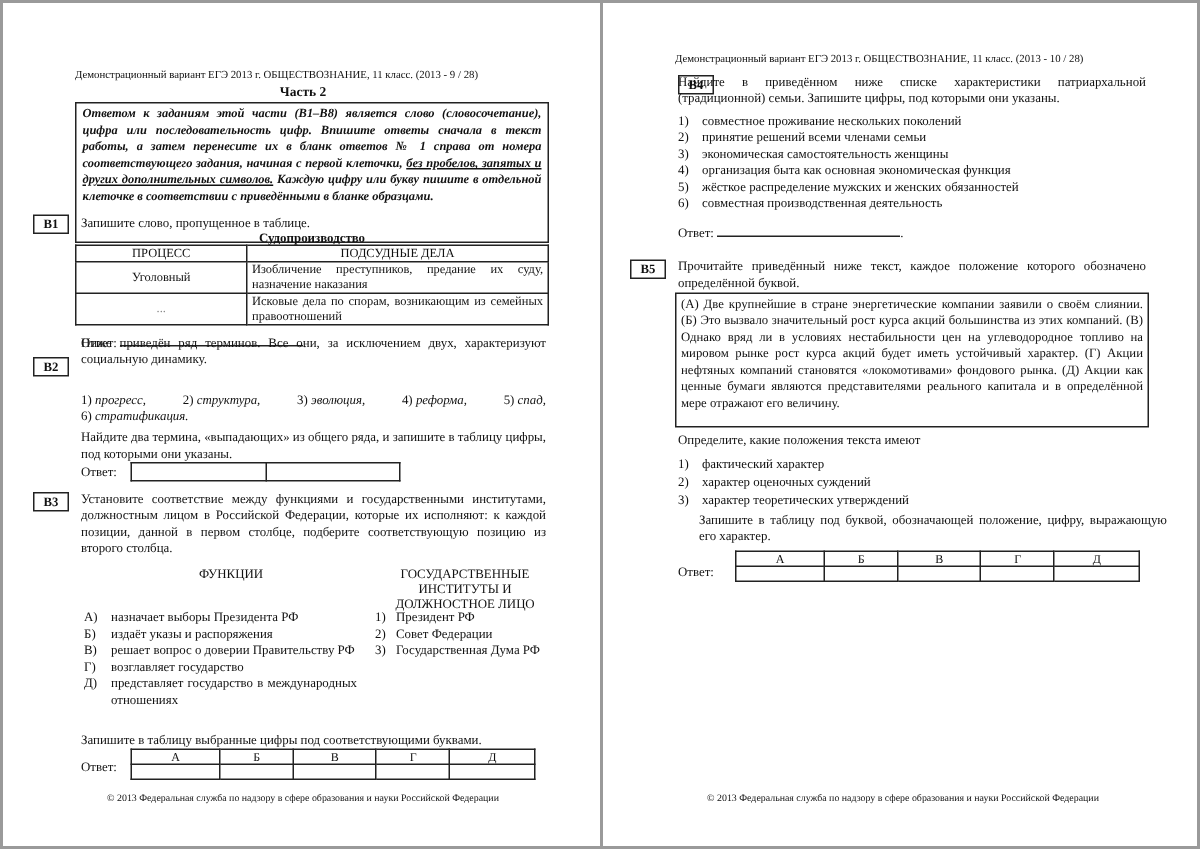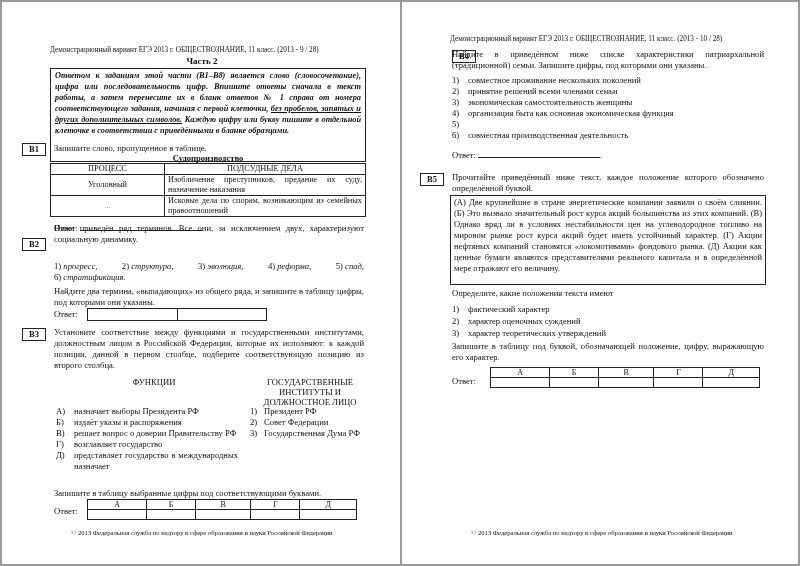--- a/index.html
+++ b/index.html
@@ -98,21 +98,21 @@
     <div class="list-row">
         <span class="num" style="width:18px;">В)</span>
         <span>решает вопрос о доверии Правительству РФ</span>
       </div>
     <div class="list-row">
         <span class="num" style="width:18px;">Г)</span>
         <span>возглавляет государство</span>
       </div>
     <div class="list-row">
         <span class="num" style="width:18px;">Д)</span>
-        <span style="text-align:justify;">представляет государство в международных назначает</span>
+        <span style="text-align:justify;">представляет государство в международных отношениях</span>
       </div>
   </div>
   <div class="abs" style="left:248px;top:404px;width:130px;">
     <div class="list-row">
         <span class="num" style="width:14px;">1)</span>
         <span>Президент РФ</span>
       </div>
     <div class="list-row">
         <span class="num" style="width:14px;">2)</span>
         <span>Совет Федерации</span>
@@ -164,20 +164,21 @@
     <div class="list-row">
         <span class="num">3)</span>
         <span>экономическая самостоятельность женщины</span>
       </div>
     <div class="list-row">
         <span class="num">4)</span>
         <span>организация быта как основная экономическая функция</span>
       </div>
     <div class="list-row">
         <span class="num">5)</span>
+        <span>жёсткое распределение мужских и женских обязанностей</span>
       </div>
     <div class="list-row">
         <span class="num">6)</span>
         <span>совместная производственная деятельность</span>
       </div>
   </div>
   <div class="abs ans-label" style="left:50px;top:146px;">
     <span>Ответ:</span>
     <span class="underline" style="width:122px;"></span><span>.</span>
   </div>
@@ -193,21 +194,21 @@
       </div>
     <div class="list-row" style="margin-top:1px;">
         <span class="num">2)</span>
         <span>характер оценочных суждений</span>
       </div>
     <div class="list-row" style="margin-top:1px;">
         <span class="num">3)</span>
         <span>характер теоретических утверждений</span>
       </div>
   </div>
-  <div class="abs txt" style="left:50px;top:339px;width:312px;">Запишите в таблицу под буквой, обозначающей положение, цифру, выражающую его характер.</div>
+  <div class="abs txt" style="left:64px;top:339px;width:312px;">Запишите в таблицу под буквой, обозначающей положение, цифру, выражающую его характер.</div>
   <div class="abs ans-label" style="left:50px;top:374px;">Ответ:</div>
   <table class="abs ansgrid" style="left:88px;top:365px;width:270px;">
     <tbody>
         <tr>
       <td>А</td>
       <td>Б</td>
       <td>В</td>
       <td>Г</td>
       <td>Д</td>
     </tr>

